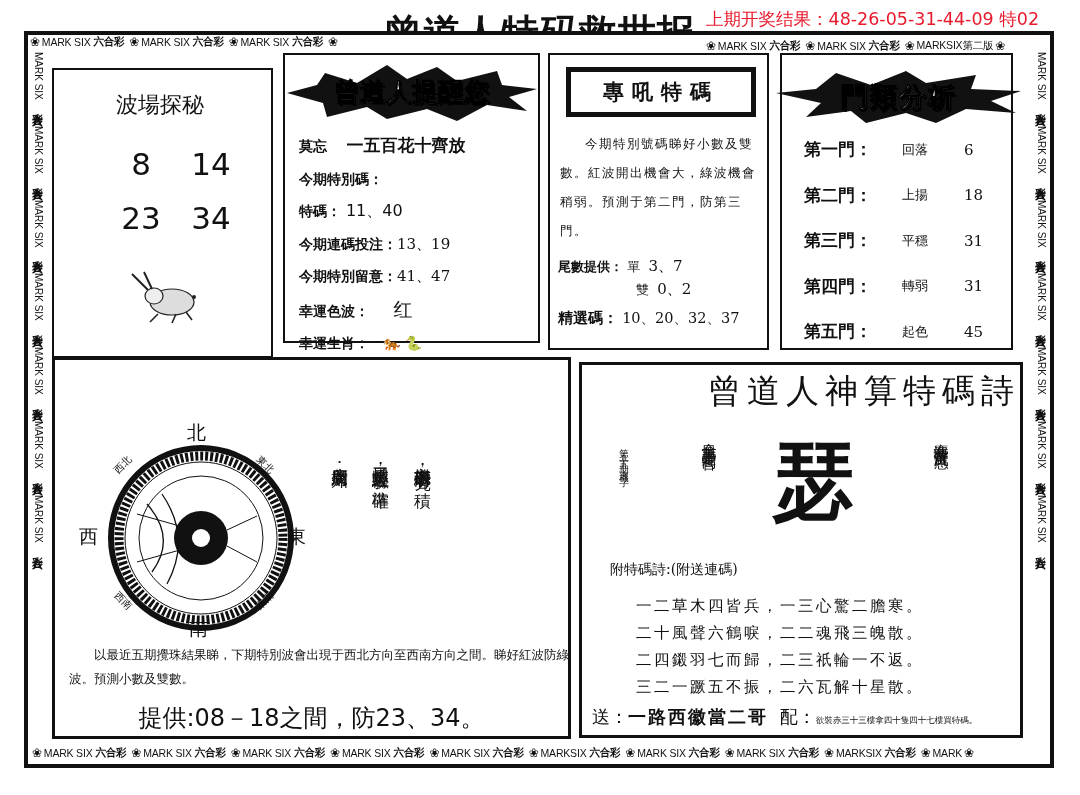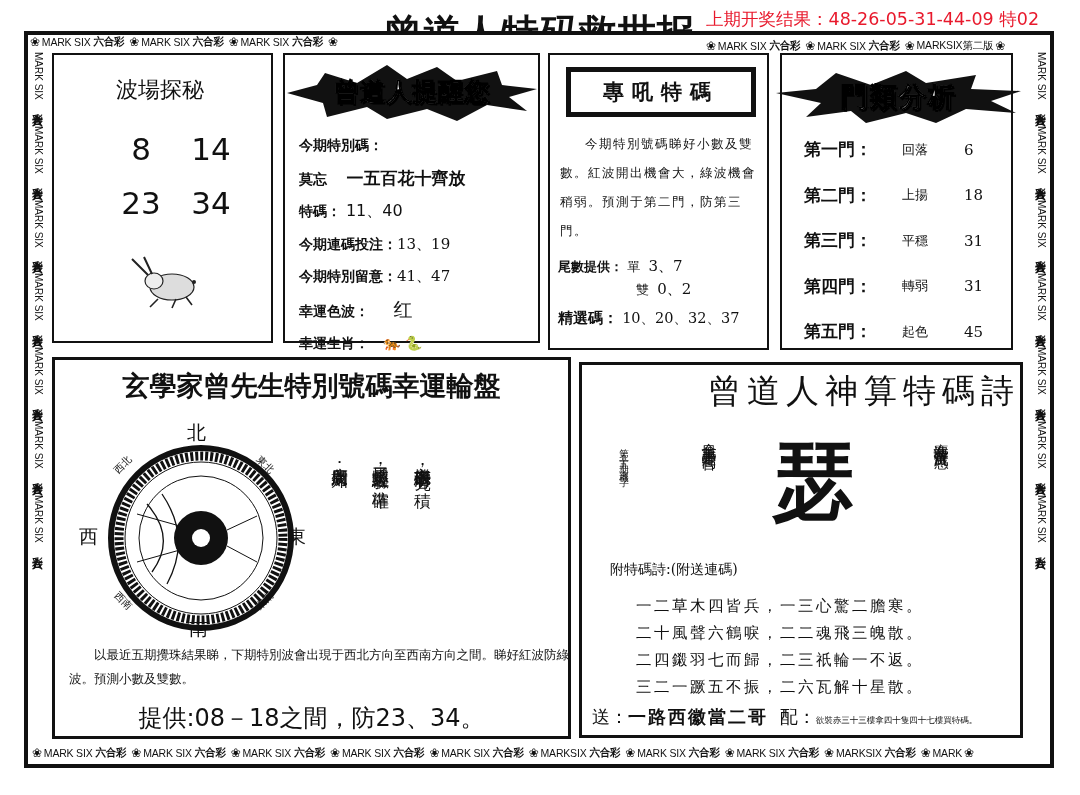--- a/index.html
+++ b/index.html
@@ -167,21 +167,21 @@
     <span>MARK SIX</span>
     <span class="lhc">六合彩</span>
   <span class="flower">❀</span>
     <span>MARKSIX</span>
     <span class="lhc">六合彩</span>
   <span class="flower">❀</span>
     <span>MARK</span>
   <span class="flower">❀</span>
 </div>
 
-<div class="panel" style="left:52px; top:53px; width:221px; height:290px;">
+<div class="panel" style="left:52px; top:68px; width:221px; height:290px;">
   <div class="p1-title">波場探秘</div>
   <div class="p1-nums">
     <span>8</span>
     <span>14</span>
     <span>23</span>
     <span>34</span>
   </div>
   <svg class="rabbit" viewBox="0 0 80 56">
     <ellipse cx="44" cy="32" rx="22" ry="13" fill="#ddd" stroke="#222" stroke-width="1.2"></ellipse>
     <ellipse cx="26" cy="26" rx="9" ry="8" fill="#eee" stroke="#222" stroke-width="1.2"></ellipse>
@@ -192,22 +192,22 @@
 </div>
 
 <div class="panel" style="left:283px; top:53px; width:257px; height:290px;">
   <div class="burst" style="left:2px; top:8px; width:250px; height:60px;">
     <svg width="250" height="60" viewBox="0 0 250 60" style="position:absolute;left:0;top:0;">
       <polygon points="0,30 30,22 38,10 70,20 100,2 120,16 150,4 170,18 210,8 215,22 250,26 222,34 240,48 200,42 170,58 140,46 100,56 80,44 40,54 36,40" fill="#111"></polygon>
     </svg>
     <div class="burst-text" style="top:12px; font-size:25px; letter-spacing:1px;">曾道人提醒您</div>
   </div>
   <div class="p2-lines">
+    <div><span>莫忘</span>&nbsp;&nbsp;&nbsp;&nbsp;<span class="big">一五百花十齊放</span></div>
     <div><span>今期特別碼：</span></div>
-    <div><span>莫忘</span>&nbsp;&nbsp;&nbsp;&nbsp;<span class="big">一五百花十齊放</span></div>
     <div><span>特碼：</span> <span class="v" style="font-family:'DejaVu Sans',sans-serif;font-size:16px;">11、40</span></div>
     <div><span>今期連碼投注：</span><span class="v" style="font-size:15px;">13、19</span></div>
     <div><span>今期特別留意：</span><span class="v" style="font-size:15px;">41、47</span></div>
     <div><span>幸運色波：</span>&nbsp;&nbsp;&nbsp;&nbsp;&nbsp;<span class="v" style="font-size:19px;">红</span></div>
     <div><span>幸運生肖：</span>&nbsp;&nbsp;&nbsp;<span class="v">🐅  🐍</span></div>
   </div>
 </div>
 
 <div class="panel" style="left:548px; top:53px; width:221px; height:297px;">
   <div class="p3-head">
@@ -251,21 +251,20 @@
       </div>
     <div class="p4-row">
         <span class="k">第五門：</span>
         <span class="d">起色</span>
         <span class="n">45</span>
       </div>
   </div>
 </div>
 
 <div class="panel" style="left:52px; top:357px; width:519px; height:382px; border-width:3px;">
-  <div class="p5-title">玄學家曾先生特別號碼幸運輪盤</div>
 
   <svg style="position:absolute; left:52px; top:84px;" width="188" height="188" viewBox="0 0 188 188">
     <circle cx="94" cy="94" r="90" fill="#fff" stroke="#111" stroke-width="6"></circle>
     <circle cx="94" cy="94" r="82" fill="none" stroke="#111" stroke-width="9" stroke-dasharray="3 2"></circle>
     <circle cx="94" cy="94" r="76" fill="none" stroke="#111" stroke-width="1"></circle>
     <circle cx="94" cy="94" r="62" fill="none" stroke="#111" stroke-width="1"></circle>
     <circle cx="94" cy="94" r="27" fill="#111"></circle>
     <circle cx="94" cy="94" r="9" fill="#fff"></circle>
     <path d="M40 60 Q70 94 45 128" stroke="#111" fill="none" stroke-width="1.3"></path>
     <path d="M55 50 Q85 94 60 140" stroke="#111" fill="none" stroke-width="1.3"></path>

